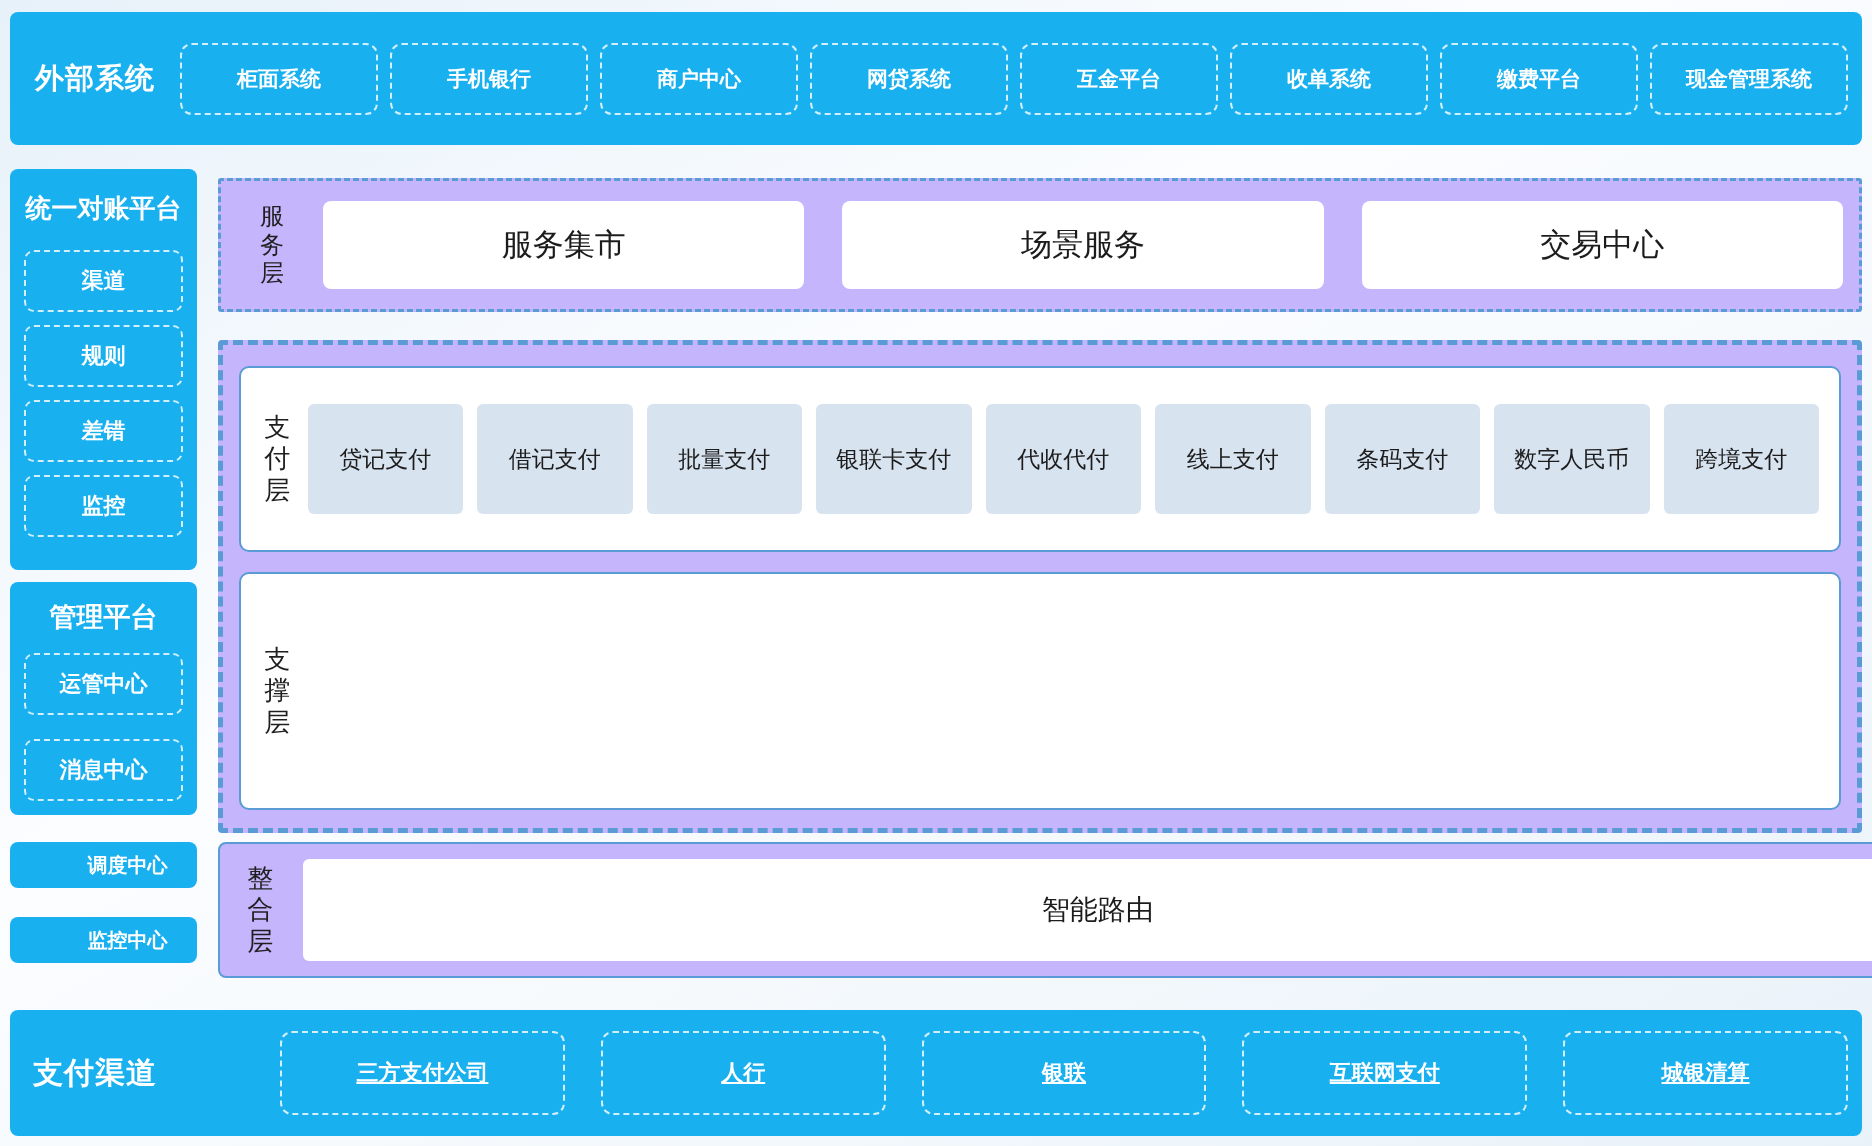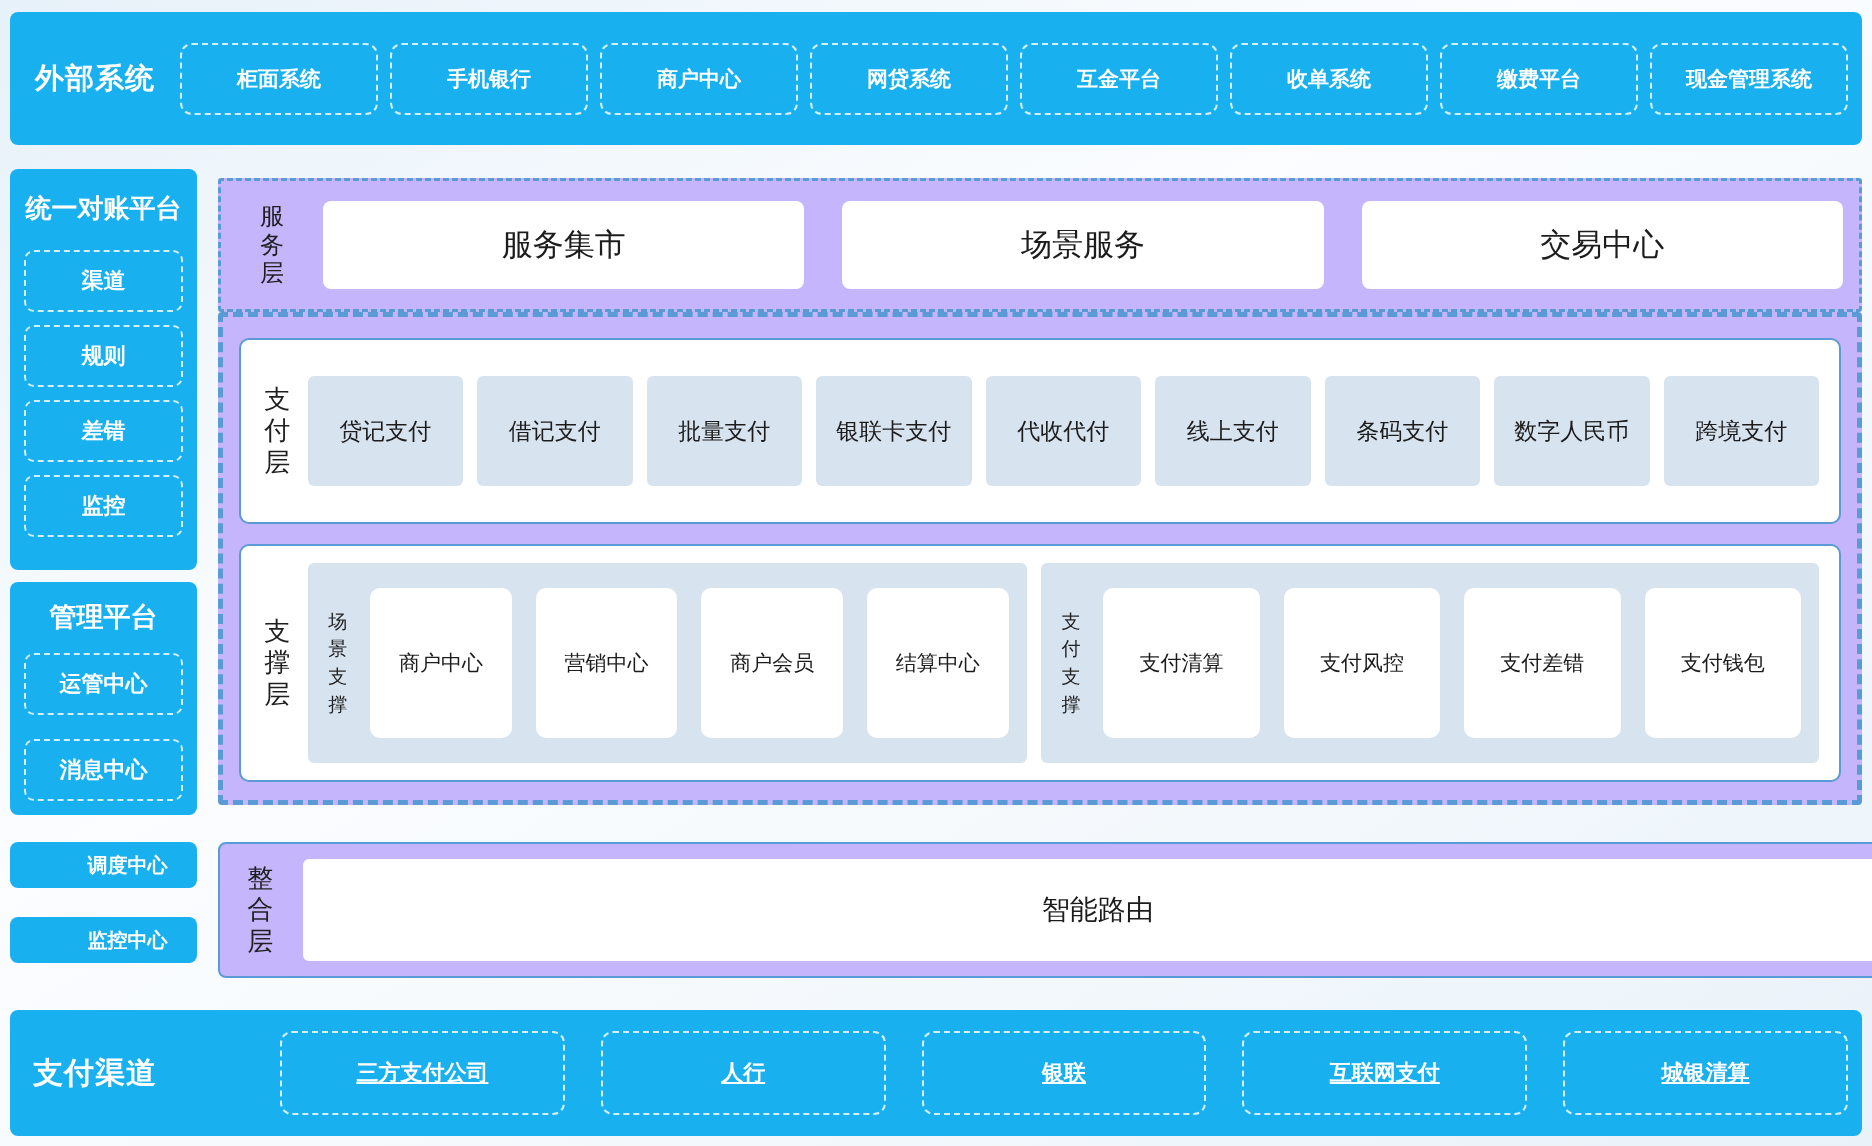--- a/index.html
+++ b/index.html
@@ -51,21 +51,21 @@
   .service-layer {
     left:218px; top:178px; width:1644px; height:134px;
     border:3px dashed #5b9bd5; border-radius:3px;
     display:flex; align-items:center; padding:0 16px 0 36px; gap:36px;
   }
   .service-layer .v-label { font-size:24px; }
   .service-boxes { flex:1; display:flex; gap:38px; height:88px; }
   .service-boxes .white-box { flex:1; font-size:31px; }
 
   .mid-dashed {
-    left:218px; top:312px; width:1644px; height:493px;
+    left:218px; top:340px; width:1644px; height:493px;
     border:5px dashed #5b9bd5; border-radius:4px;
     padding:21px 16px 0 16px;
   }
   .inner-container {
     background:#fff; border:2px solid #5b9bd5; border-radius:10px;
     display:flex; align-items:center; padding:0 20px; gap:14px;
   }
   .payment-container { height:186px; margin-bottom:20px; }
   .pay-boxes { flex:1; display:flex; gap:14px; height:110px; }
   .pay-box {
@@ -148,40 +148,20 @@
       <div class="pay-box">代收代付</div>
       <div class="pay-box">线上支付</div>
       <div class="pay-box">条码支付</div>
       <div class="pay-box">数字人民币</div>
       <div class="pay-box">跨境支付</div>
     </div>
   </div>
 
   <div class="inner-container support-container">
     <div class="v-label">支撑层</div>
-    <div class="support-panels">
-      <div class="support-panel panel-scene">
-        <div class="panel-label">场景支撑</div>
-        <div class="panel-boxes">
-          <div class="white-box">商户中心</div>
-          <div class="white-box">营销中心</div>
-          <div class="white-box">商户会员</div>
-          <div class="white-box">结算中心</div>
-        </div>
-      </div>
-      <div class="support-panel panel-pay">
-        <div class="panel-label">支付支撑</div>
-        <div class="panel-boxes">
-          <div class="white-box">支付清算</div>
-          <div class="white-box">支付风控</div>
-          <div class="white-box">支付差错</div>
-          <div class="white-box">支付钱包</div>
-        </div>
-      </div>
-    </div>
   </div>
 
 </div>
 
 <div class="abs integration-layer panel-bg">
   <div class="v-label">整合层</div>
   <div class="int-boxes">
     <div class="white-box">智能路由</div>
   </div>
 </div>

